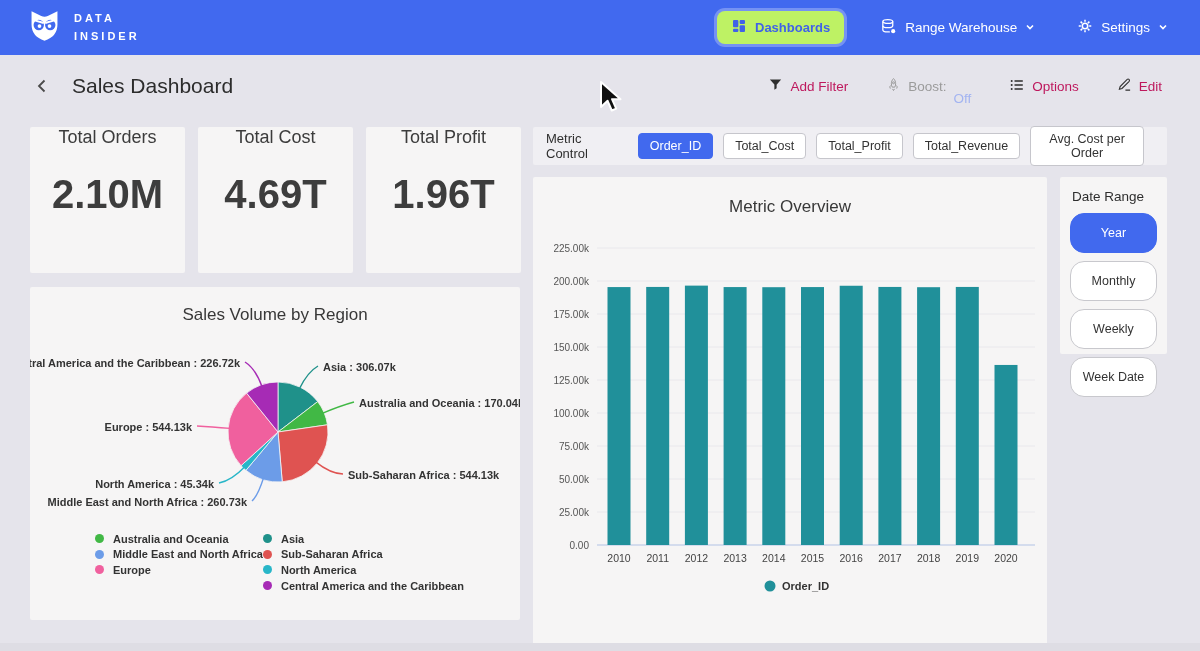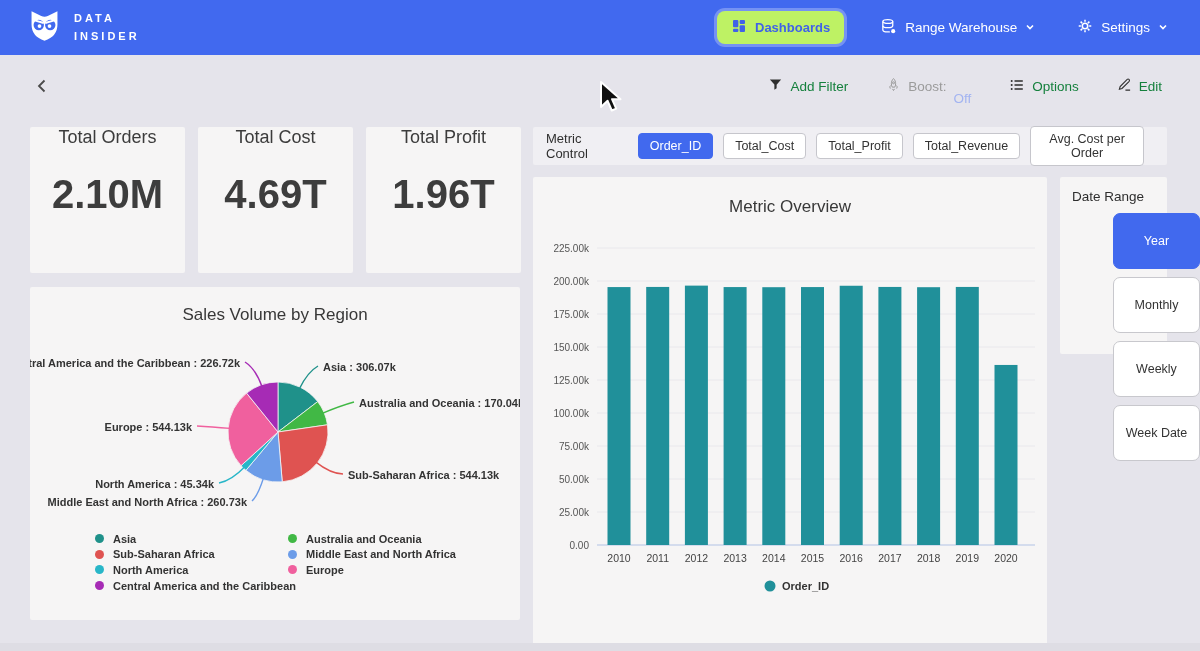--- a/index.html
+++ b/index.html
@@ -31,21 +31,21 @@
 
   
   .header {
     position:absolute; top:55px; left:0; width:1200px; height:62px;
     display:flex; align-items:center; padding:0 32px;
   }
   .back-btn { background:none; border:none; display:flex; align-items:center; padding:2px; }
   .page-title { font-size:21px; color:#2c2c2c; font-weight:500; margin-left:20px; }
   .header-actions { margin-left:auto; display:flex; align-items:center; gap:26px; }
   .action { display:flex; align-items:center; gap:7px; background:none; border:none;
-            font-size:13.5px; color:#15803d; font-weight:500; }
+            font-size:13.5px; color:#be185d; font-weight:500; }
   .action.muted { color:#9b9b9b; }
   .boost-off { color:#a3b4f1;margin-top:25px; }
 
   
   .panel { position:absolute; background:#f6f5f5; border-radius:2px; }
   .kpi-card { display:flex; flex-direction:column; align-items:center; justify-content:flex-start; gap:24px; }
   .kpi-label { font-size:18px; color:#3c3c3c; font-weight:500; }
   .kpi-value { font-size:40px; color:#3d3d3d; font-weight:bold; }
 
   .panel-title { text-align:center; font-size:17px; color:#383838; font-weight:500; padding-top:18px; }
@@ -59,22 +59,22 @@
   .chip {
     background:#fff; border:1px solid #c6c6cc; border-radius:4px;
     padding:5px 11px; font-size:12.5px; color:#333; margin-right:10px;
   }
   .chip.selected { background:#4169ee; border-color:#4169ee; color:#fff; }
 
   
   .date-panel { left:1060px; top:177px; width:107px; height:177px; padding:12px 10px; }
   .date-label { font-size:13.5px; color:#2e2e2e; margin:0 0 9px 2px; }
   .dbtn {
-    display:block; width:100%; padding:20px 0; margin-bottom:8px; text-align:center;
-    background:#fff; border:1px solid #c8c8cd; border-radius:7px; font-size:12.5px; color:#333;margin-left:43px;
+    display:block; width:100%; padding:12px 0; margin-bottom:8px; text-align:center;
+    background:#fff; border:1px solid #c8c8cd; border-radius:14px; font-size:12.5px; color:#333;
   }
   .dbtn.selected { background:#4169ee; border-color:#4169ee; color:#fff; }
 
   
   .pie-legend { position:absolute; left:65px; top:244px; display:flex; }
   .legend-col { display:flex; flex-direction:column; }
   .legend-col.c1 { width:193px; }
   .legend-item { display:flex; align-items:center; gap:9px; height:15.6px; }
   .legend-dot { width:9px; height:9px; border-radius:50%; flex:none; }
   .legend-text { font-size:11px; font-weight:bold; color:#333; white-space:nowrap; }
@@ -154,20 +154,21 @@
     </button>
   </div>
 </div>
 
 <div class="header">
   <button class="back-btn">
     <svg width="16" height="16" viewBox="0 0 16 16">
         <path d="M10.5 2.5 L5 8 L10.5 13.5" stroke="#4a4a4a" stroke-width="1.8" fill="none"></path>
       </svg>
   </button>
+  <div class="page-title">Sales Dashboard</div>
   <div class="header-actions">
     <button class="action">
       <span>
         <svg viewBox="0 0 24 24" width="15" height="15">
             <path d="M3 4h18l-7.2 8.2V18l-3.6 2.2v-8.2L3 4z" fill="#2e2e2e"></path>
           </svg>
       </span>
       <span>Add Filter</span>
     </button>
     <button class="action muted">
@@ -249,50 +250,50 @@
       <path d="M214.78693428907778,179.65389250981715 Q201.6400957785044,193.37105829495312 189,196" fill="none" stroke="#28b6c8" stroke-width="1.4"></path>
       <text x="184" y="201" text-anchor="end" class="pie-label">North America : 45.34k</text>
       <path d="M248,145 L211.0329363369968,178.66654428561787 A50,50 0 0 1 216.58900013521793,106.09821228407799 Z" fill="#f0609e" stroke="#f6f5f5" stroke-width="0.8"></path>
       <path d="M200.14007065769428,141.33569060401493 Q181.1955152930316,139.88523480143752 167,139" fill="none" stroke="#f0609e" stroke-width="1.4"></path>
       <text x="162" y="144" text-anchor="end" class="pie-label">Europe : 544.13k</text>
       <path d="M248,145 L216.58900013521793,106.09821228407799 A50,50 0 0 1 248.00000000000003,95 Z" fill="#a62bb5" stroke="#f6f5f5" stroke-width="0.8"></path>
       <path d="M232.0092898523813,99.74188261786793 Q225.67963375228226,81.82721115410732 215,75" fill="none" stroke="#a62bb5" stroke-width="1.4"></path>
       <text x="210" y="80" text-anchor="end" class="pie-label">Central America and the Caribbean : 226.72k</text>
     </svg>
   <div class="pie-legend" id="pie-legend">
+      <div class="legend-col">
+        <div class="legend-item">
+          <span class="legend-dot" style="background: rgb(65, 184, 69);"></span>
+          <span class="legend-text">Australia and Oceania</span>
+        </div>
+        <div class="legend-item">
+          <span class="legend-dot" style="background: rgb(108, 156, 232);"></span>
+          <span class="legend-text">Middle East and North Africa</span>
+        </div>
+        <div class="legend-item">
+          <span class="legend-dot" style="background: rgb(240, 96, 158);"></span>
+          <span class="legend-text">Europe</span>
+        </div>
+      </div>
       <div class="legend-col c1">
         <div class="legend-item">
           <span class="legend-dot" style="background: rgb(31, 145, 138);"></span>
           <span class="legend-text">Asia</span>
         </div>
         <div class="legend-item">
           <span class="legend-dot" style="background: rgb(223, 83, 81);"></span>
           <span class="legend-text">Sub-Saharan Africa</span>
         </div>
         <div class="legend-item">
           <span class="legend-dot" style="background: rgb(40, 182, 200);"></span>
           <span class="legend-text">North America</span>
         </div>
         <div class="legend-item">
           <span class="legend-dot" style="background: rgb(166, 43, 181);"></span>
           <span class="legend-text">Central America and the Caribbean</span>
-        </div>
-      </div>
-      <div class="legend-col">
-        <div class="legend-item">
-          <span class="legend-dot" style="background: rgb(65, 184, 69);"></span>
-          <span class="legend-text">Australia and Oceania</span>
-        </div>
-        <div class="legend-item">
-          <span class="legend-dot" style="background: rgb(108, 156, 232);"></span>
-          <span class="legend-text">Middle East and North Africa</span>
-        </div>
-        <div class="legend-item">
-          <span class="legend-dot" style="background: rgb(240, 96, 158);"></span>
-          <span class="legend-text">Europe</span>
         </div>
       </div>
     </div>
 </div>
 
 <div class="panel" style="left:533px; top:177px; width:514px; height:558px;">
   <div class="panel-title" style="padding-top:20px;">Metric Overview</div>
   <svg id="bar-svg" width="514" height="443" viewBox="0 0 514 443" style="position:absolute; left:0; top:0;">
       <line x1="64" y1="71" x2="502" y2="71" stroke="#e9e8ec" stroke-width="1"></line>
       <text x="56" y="74.5" text-anchor="end" class="tick-label">225.00k</text>

